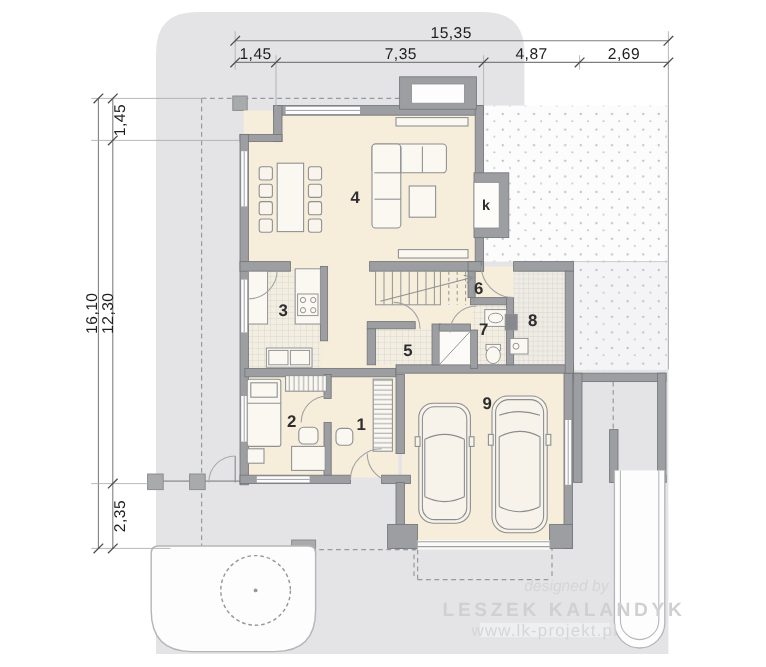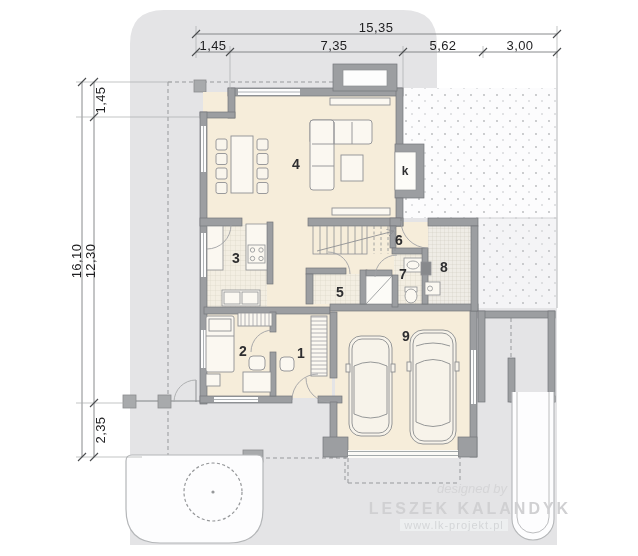--- a/index.html
+++ b/index.html
@@ -6,21 +6,21 @@
   .canvas{position:relative;width:638px;height:556px;background:#ffffff;overflow:hidden;
           font-family:"Liberation Sans", sans-serif;}
   .canvas svg{position:absolute;left:0;top:0;}
   .lbl{position:absolute;transform:translate(-50%,-50%);white-space:nowrap;color:#242426;}
   .dim{font-size:13px;letter-spacing:.4px;color:#1e1e20;}
   .dim-rot{transform:translate(-50%,-50%) rotate(-90deg);}
   .room{font-size:14px;font-weight:600;color:#2e2e30;}
   .fp{font-size:12px;font-weight:700;color:#2e2e30;}
   .wm-credit{font-size:13px;font-style:italic;color:#d5d5d7;}
   .wm-author{font-size:16px;letter-spacing:3px;color:#d0d0d2;font-weight:600;}
-  .wm-site{font-size:11px;color:#d4d6d8;letter-spacing:1px;}
+  .wm-site{font-size:14px;color:#d4d6d8;letter-spacing:1px;}
 </style>
 </head>
 <body>
 
 <div class="canvas">
 
 <svg width="638" height="556" viewBox="0 0 638 556">
   <defs>
     <pattern id="tile5" width="5" height="5" patternUnits="userSpaceOnUse">
       <path d="M5 0H0V5" fill="none" stroke="#d7d1c3" stroke-width="0.6"></path>
@@ -324,22 +324,22 @@
       <line x1="90" y1="407" x2="98" y2="399"></line>
     </g>
   </g>
 
   <rect x="400" y="519" width="108" height="12" fill="#edeff1" opacity="0.9"></rect>
 </svg>
 
 <div class="lbl dim" style="left:376px;top:27px">15,35</div>
 <div class="lbl dim" style="left:213px;top:45px">1,45</div>
 <div class="lbl dim" style="left:334px;top:45px">7,35</div>
-<div class="lbl dim" style="left:443px;top:45px">5,62</div>
-<div class="lbl dim" style="left:520px;top:45px">3,00</div>
+<div class="lbl dim" style="left:443px;top:45px">4,87</div>
+<div class="lbl dim" style="left:520px;top:45px">2,69</div>
 
 <div class="lbl dim dim-rot" style="left:76px;top:261px">16,10</div>
 <div class="lbl dim dim-rot" style="left:90px;top:261px">12,30</div>
 <div class="lbl dim dim-rot" style="left:100px;top:100px">1,45</div>
 <div class="lbl dim dim-rot" style="left:100px;top:430px">2,35</div>
 
 <div class="lbl room" style="left:301px;top:353px">1</div>
 <div class="lbl room" style="left:243px;top:351px">2</div>
 <div class="lbl room" style="left:236px;top:258px">3</div>
 <div class="lbl room" style="left:296px;top:164px">4</div>

